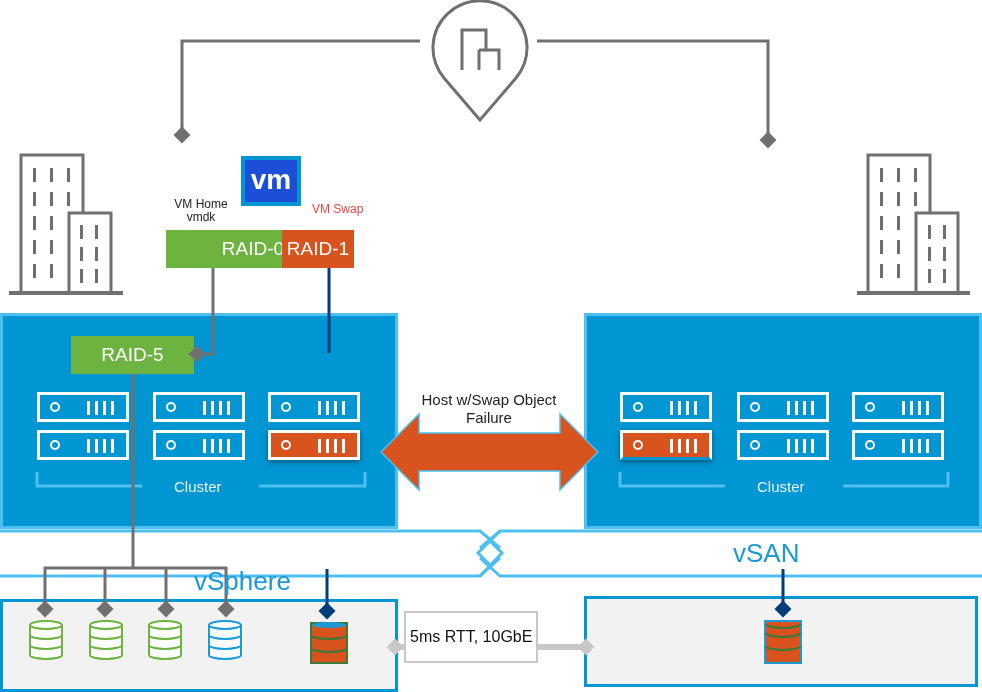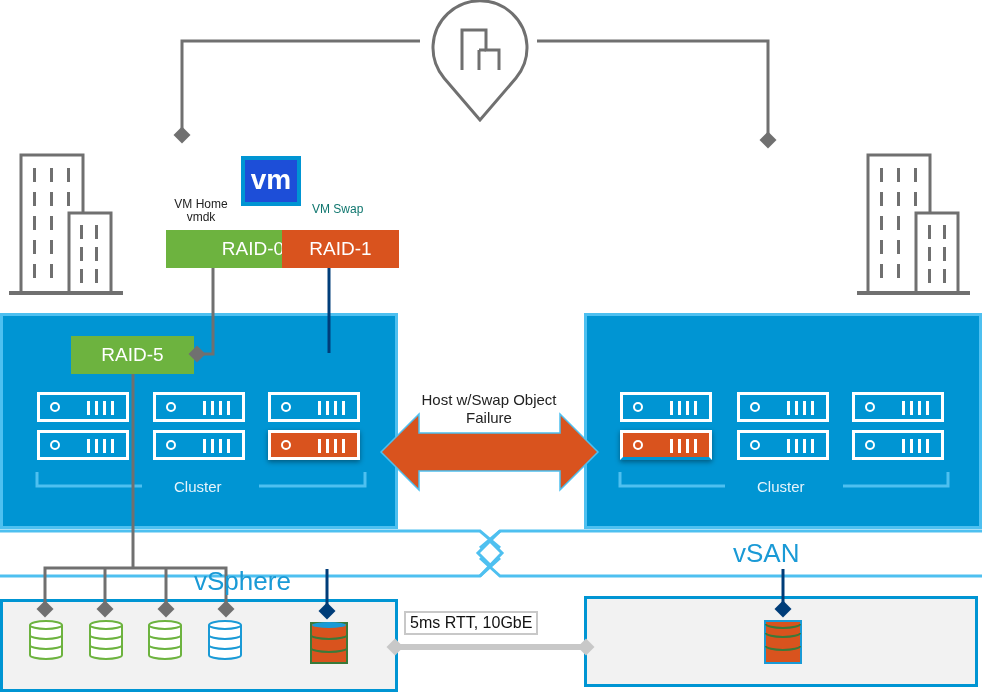--- a/index.html
+++ b/index.html
@@ -90,27 +90,27 @@
   </g>
 </svg>
 
 <div class="abs" style="left:241px;top:156px;width:60px;height:50px;background:#1d4ed8;border:4px solid #0095d3;box-sizing:border-box;">
   <span class="txt" style="left:0;right:0;top:4px;text-align:center;color:#fff;font-size:28px;font-weight:bold;">vm</span>
 </div>
 <div class="txt" style="left:166px;top:198px;font-size:12px;color:#222;line-height:13px;text-align:center;width:70px;">
   <div>VM Home</div>
   <div>vmdk</div>
 </div>
-<div class="txt" style="left:312px;top:202px;font-size:12px;color:#0f766e;">VM Swap</div>
+<div class="txt" style="left:312px;top:202px;font-size:12px;color:#ef4444;">VM Swap</div>
 
 <div class="txt" style="left:540px;top:52px;font-size:26px;color:#111;line-height:34px;">
 </div>
 
 <div class="raid" style="left:166px;top:230px;width:94px;height:38px;background:#6db33f;padding-left:40px;">RAID-0</div>
-<div class="raid" style="left:282px;top:230px;width:117px;height:38px;background:#d9531e;">RAID-1</div>
+<div class="raid" style="left:282px;top:230px;width:72px;height:38px;background:#d9531e;">RAID-1</div>
 
 <div class="site-box" style="left:0;top:313px;width:398px;height:216px;"></div>
 
 <div class="site-box" style="left:584px;top:313px;width:398px;height:216px;"></div>
 
 <div class="raid" style="left:71px;top:336px;width:123px;height:38px;background:#6db33f;">RAID-5</div>
 
 <div>
   <div class="host" style="left:37px;top:392px;">
       <span class="led"></span>
@@ -252,13 +252,13 @@
 </svg>
 
 <div class="txt" style="left:194px;top:538px;font-size:26px;color:#1a9ad6;margin-top:28px;">vSphere</div>
 <div class="txt" style="left:690px;top:538px;font-size:26px;color:#1a9ad6;margin-left:43px;">vSAN</div>
 
 <div class="txt" style="left:396px;top:391px;width:186px;text-align:center;font-size:15px;color:#222;line-height:18px;">
   <div>Host w/Swap Object</div>
   <div>Failure</div>
 </div>
 
-<div class="txt" style="left:404px;top:611px;padding:1px 4px;font-size:16px;color:#111;background:#fff;border:2px solid #c8c8c8;">5ms RTT, 10GbE</div>
+<div class="txt" style="left:404px;top:611px;padding:15px 4px;font-size:16px;color:#111;background:#fff;border:2px solid #c8c8c8;">5ms RTT, 10GbE</div>
 
 </body></html>

